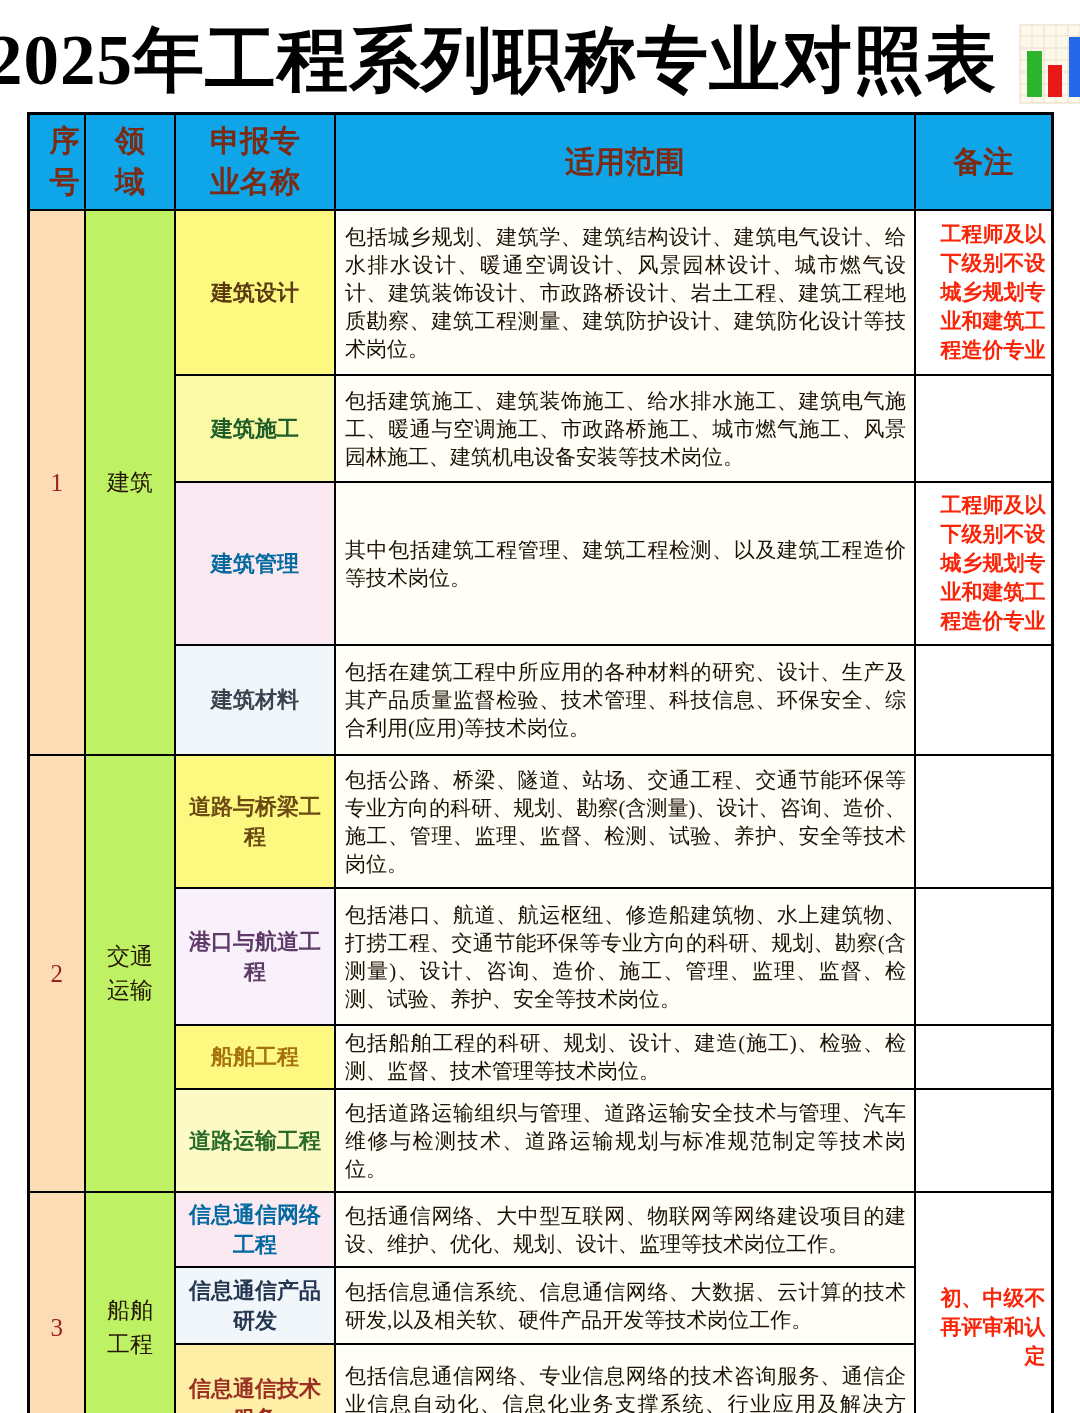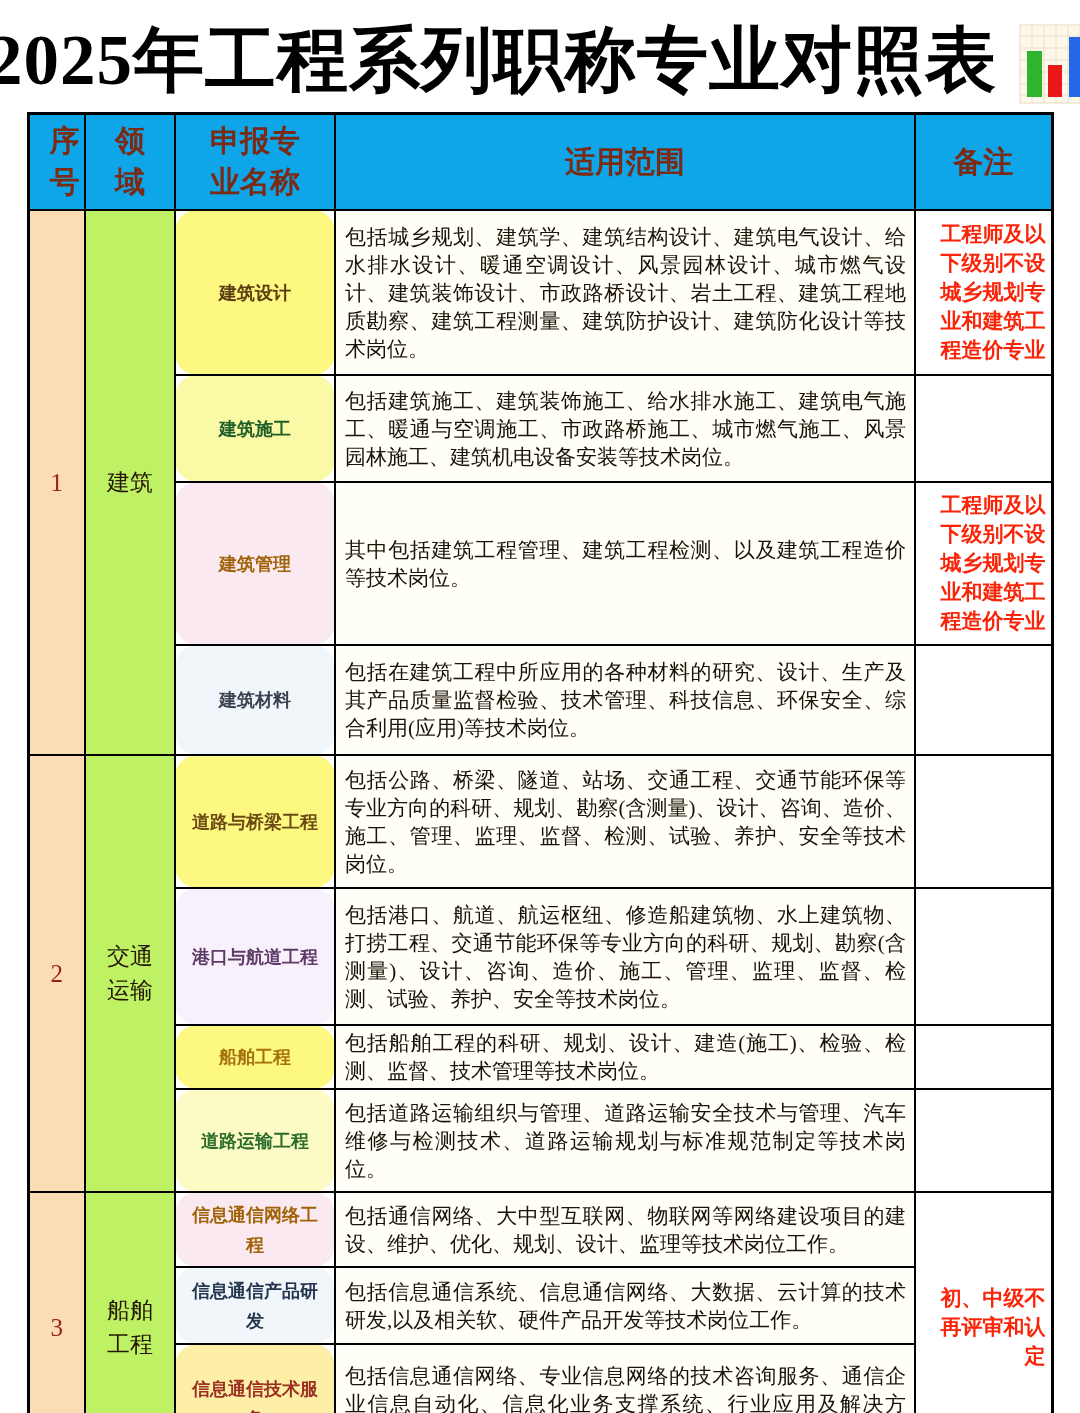--- a/index.html
+++ b/index.html
@@ -19,34 +19,34 @@
         width:1024px;margin:0 auto;border:3px solid #000;}
   col.c-idx{width:57px}col.c-field{width:90px}col.c-spec{width:160px}
   col.c-scope{width:580px}col.c-rem{width:137px}
   th,td{border:2px solid #000;vertical-align:middle;overflow:hidden;}
 
   th{background:#0ea5e9;color:#7b2a14;font-size:30px;font-weight:bold;
      padding:6px 20px;}
   td.idx{background:#fbdcb4;color:#9b1f1f;font-size:25px;text-align:center;}
   td.field{background:#bef264;text-align:center;font-size:23px;color:#241504;}
   td.field .fieldwrap{width:52px;margin:0 auto;line-height:34px;}
-  td.spec{text-align:center;font-size:18px;font-weight:bold;padding:2px 12px;
-          line-height:30px;border-radius:22px;}
+  td.spec{text-align:center;font-size:22px;font-weight:bold;padding:2px 12px;
+          line-height:30px;}
   td.scope{background:#fffef7;font-size:21px;line-height:28px;
            padding:3px 8px 3px 9px;text-align:justify;text-align-last:left;
            color:#1c1206;border-radius:10px;}
   td.remark{background:#ffffff;color:#fa2408;font-size:21px;font-weight:bold;
             line-height:29px;padding:3px 5px;text-align:right;vertical-align:middle;}
 
   
   .bg-y1{background:#fdf87f}.bg-y2{background:#fafaa6}.bg-pk{background:#fbe9f1}
   .bg-bl{background:#f1f6fa}.bg-lv{background:#f8f0fa}.bg-y3{background:#fcfbc6}
   .bg-y4{background:#fdf0a6}
   
-  .tc-brown{color:#5a3a10}.tc-green{color:#1e5c28}.tc-crimson{color:#a16207}
+  .tc-brown{color:#5a3a10}.tc-green{color:#1e5c28}.tc-crimson{color:#0369a1}
   .tc-slate{color:#39424e}.tc-brown2{color:#6b4a14}.tc-purple{color:#5d3a68}
   .tc-amber{color:#a5700e}.tc-green2{color:#2a6b2a}.tc-navy{color:#253750}
   .tc-redbrown{color:#9c2f23}
 </style>
 </head>
 <body>
 
 <div class="page">
 
   <div class="title-row">

